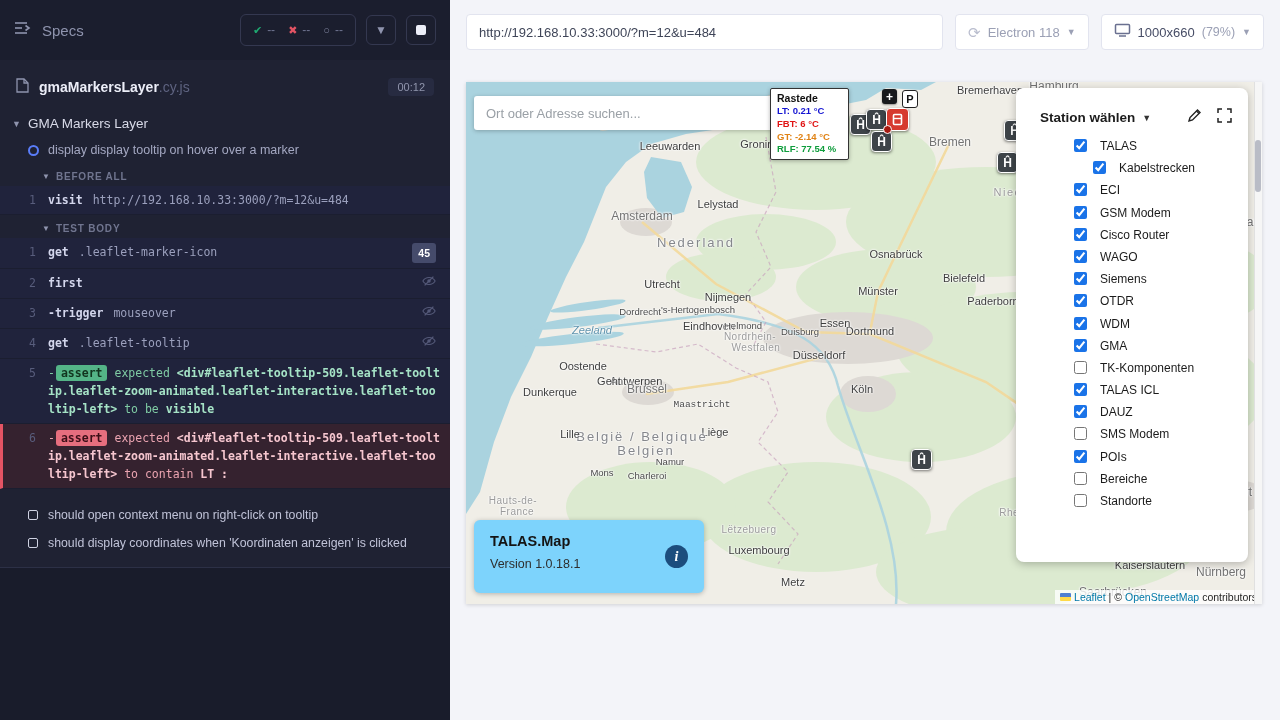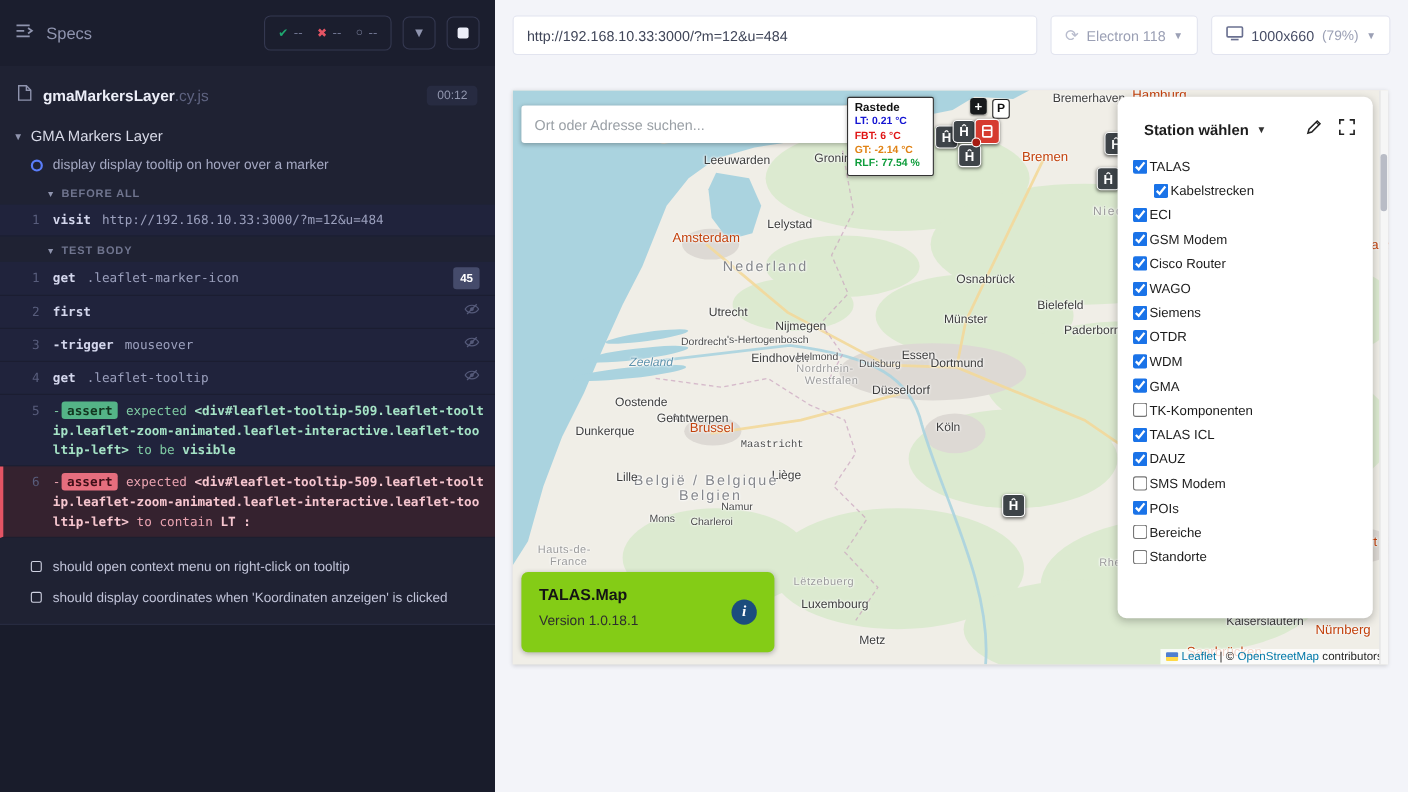--- a/index.html
+++ b/index.html
@@ -67,21 +67,21 @@
   .vp-size { color:#474d66; font-size:13px; }
   .vp-zoom { color:#9ba0b5; font-size:12.5px; }
   .chev { color:#9ba0b5; font-size:9px; }
   .ban-icon { color:#b9bdce; font-size:15px; line-height:1; }
 
   
   .map { position:absolute; left:16px; top:82px; width:796px; height:522px; background:#f0eee7; overflow:hidden; box-shadow:0 1px 4px rgba(0,0,0,0.15); }
   .map-base { position:absolute; left:0; top:0; }
   .ml { position:absolute; transform:translate(-50%,-50%); white-space:nowrap; text-shadow:0 0 2px #fff,0 0 2px #fff,0 0 3px #fff; }
   .ml.city { font-size:11px; color:#3d3d3d; }
-  .ml.city-lg { font-size:12px; color:#c2410c; }
+  .ml.city-lg { font-size:12px; color:#737373; }
   .ml.small { font-size:9.5px; color:#4a4a4a; }
   .ml.region { font-size:11px; color:#9b9b9b; letter-spacing:1.5px; }
   .ml.region-sm { font-size:10px; color:#9b9b9b; letter-spacing:0.5px; }
   .ml.country { font-size:13px; color:#85878c; letter-spacing:2px; }
   .ml.water { font-size:11px; font-style:italic; color:#5f93ad; }
 
   .mk { position:absolute; z-index:10; display:flex; align-items:center; justify-content:center; }
   .mk-station { width:21px; height:21px; background:#3e4449; border:1.5px solid #fff; border-radius:4px; box-shadow:0 1px 3px rgba(0,0,0,0.5); color:#fff; font-weight:bold; font-size:12px; line-height:1; }
   .mk-red { width:23px; height:23px; background:#d63a2f; border:1.5px solid #fff; border-radius:4px; box-shadow:0 1px 3px rgba(0,0,0,0.5); }
   .mk-red .red-badge { position:absolute; left:-4px; bottom:-4px; width:9px; height:9px; background:#a61b12; border:1px solid #fff; border-radius:50%; }
@@ -94,25 +94,25 @@
 
   .search-box { position:absolute; left:8px; top:14px; width:302px; height:34px; background:#fff; border:none; border-radius:3px; box-shadow:0 1px 4px rgba(0,0,0,0.25); padding:0 12px; font-size:13px; color:#202124; z-index:15; outline:none; }
   .search-box::placeholder { color:#9aa0a6; }
 
   .layers-panel { position:absolute; left:550px; top:6px; width:232px; height:474px; background:#fff; border-radius:8px; box-shadow:0 2px 8px rgba(0,0,0,0.25); z-index:30; padding-top:20px; }
   .panel-head { display:flex; align-items:center; padding:0 16px 12px 24px; }
   .panel-title { font-size:13.5px; font-weight:600; color:#1c1c1c; }
   .panel-caret { font-size:9px; color:#333; margin-left:7px; }
   .panel-icons { margin-left:auto; display:flex; gap:15px; align-items:center; }
   .chk-list { padding-left:14px; }
-  .chk-row { display:flex; align-items:center; gap:2px; height:22.2px; font-size:12px; color:#1b1b1b; cursor:default; }
+  .chk-row { display:flex; align-items:flex-start; gap:13px; height:22.2px; font-size:12px; color:#1b1b1b; cursor:default;margin-left:44px; }
   .chk-row.indent { padding-left:19px; }
   .chk-row input { width:13px; height:13px; accent-color:#1a73e8; margin:0; }
 
-  .info-card { position:absolute; left:8px; top:438px; width:230px; height:73px; background:#84cc16; border-radius:6px; box-shadow:0 1px 5px rgba(0,0,0,0.25); z-index:25; padding:13px 16px; }
+  .info-card { position:absolute; left:8px; top:438px; width:230px; height:73px; background:#7dd3fc; border-radius:6px; box-shadow:0 1px 5px rgba(0,0,0,0.25); z-index:25; padding:13px 16px; }
   .info-title { font-size:14.5px; font-weight:bold; color:#141414; }
   .info-version { font-size:12.5px; color:#2e2e2e; margin-top:8px; }
   .info-icon { position:absolute; right:16px; top:25px; width:23px; height:23px; border-radius:50%; background:#1c4d7d; color:#fff; display:flex; align-items:center; justify-content:center; font-family:"Liberation Serif",serif; font-style:italic; font-weight:bold; font-size:14px; }
 
   .attribution { position:absolute; right:0; bottom:0; background:rgba(255,255,255,0.78); padding:1px 5px; font-size:10.5px; color:#262626; display:flex; align-items:center; gap:3px; z-index:40; }
   .attr-flag { display:inline-block; width:11px; height:8px; background:linear-gradient(#4e7fd0 50%,#ffd948 50%); border-radius:1px; }
   .attr-link { color:#0078a8; }
 
   .map-scroll { position:absolute; right:0; top:0; width:8px; height:100%; background:#f6f6f6; border-left:1px solid #e0e0e0; z-index:50; }
   .map-scroll-thumb { position:absolute; top:58px; right:1px; width:6px; height:52px; background:#b9bcc6; border-radius:3px; }

